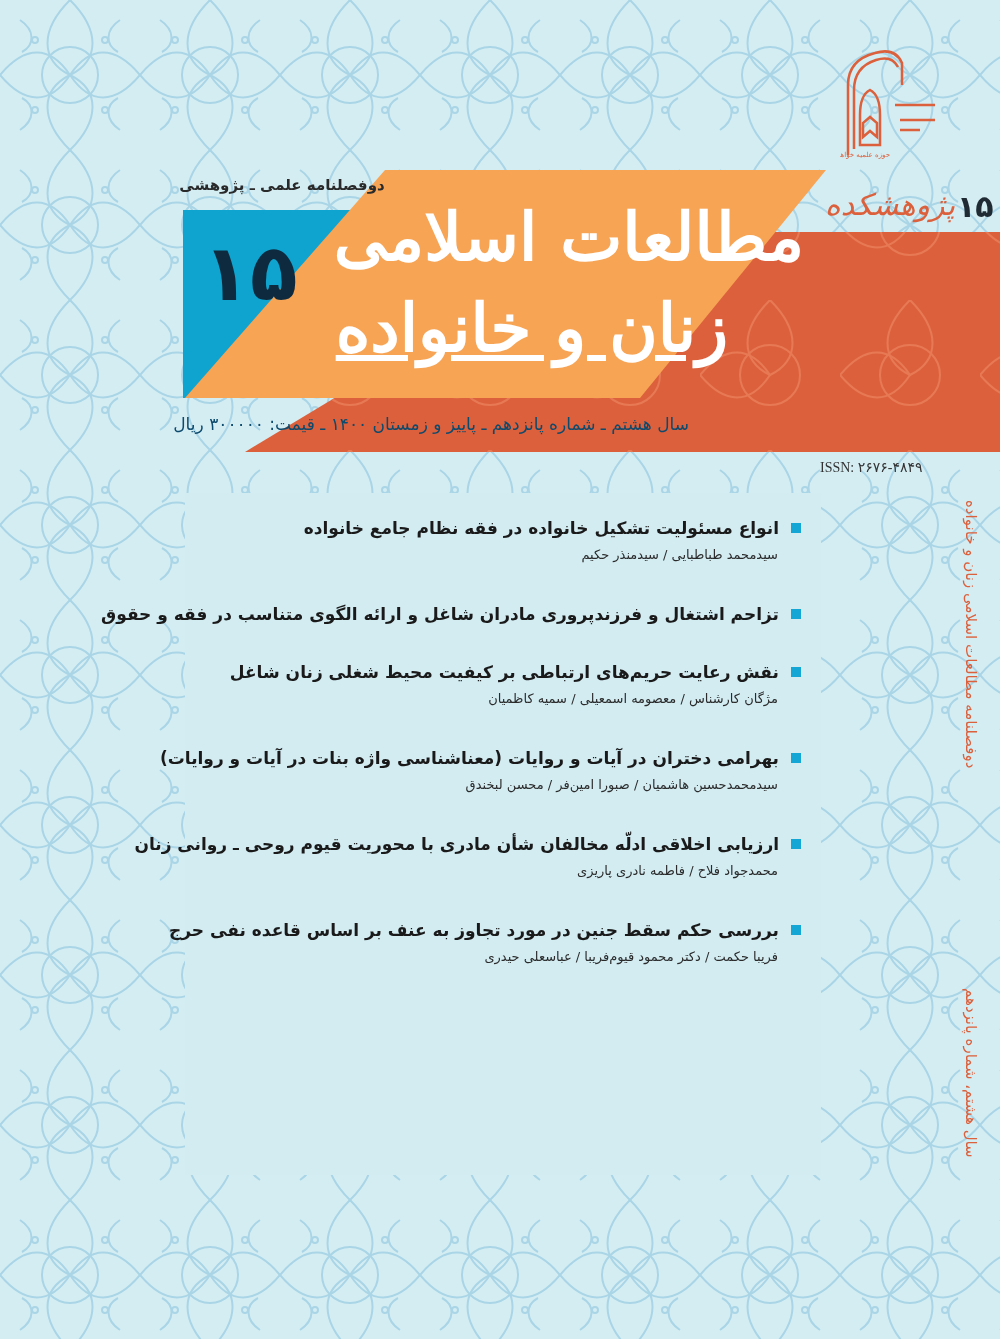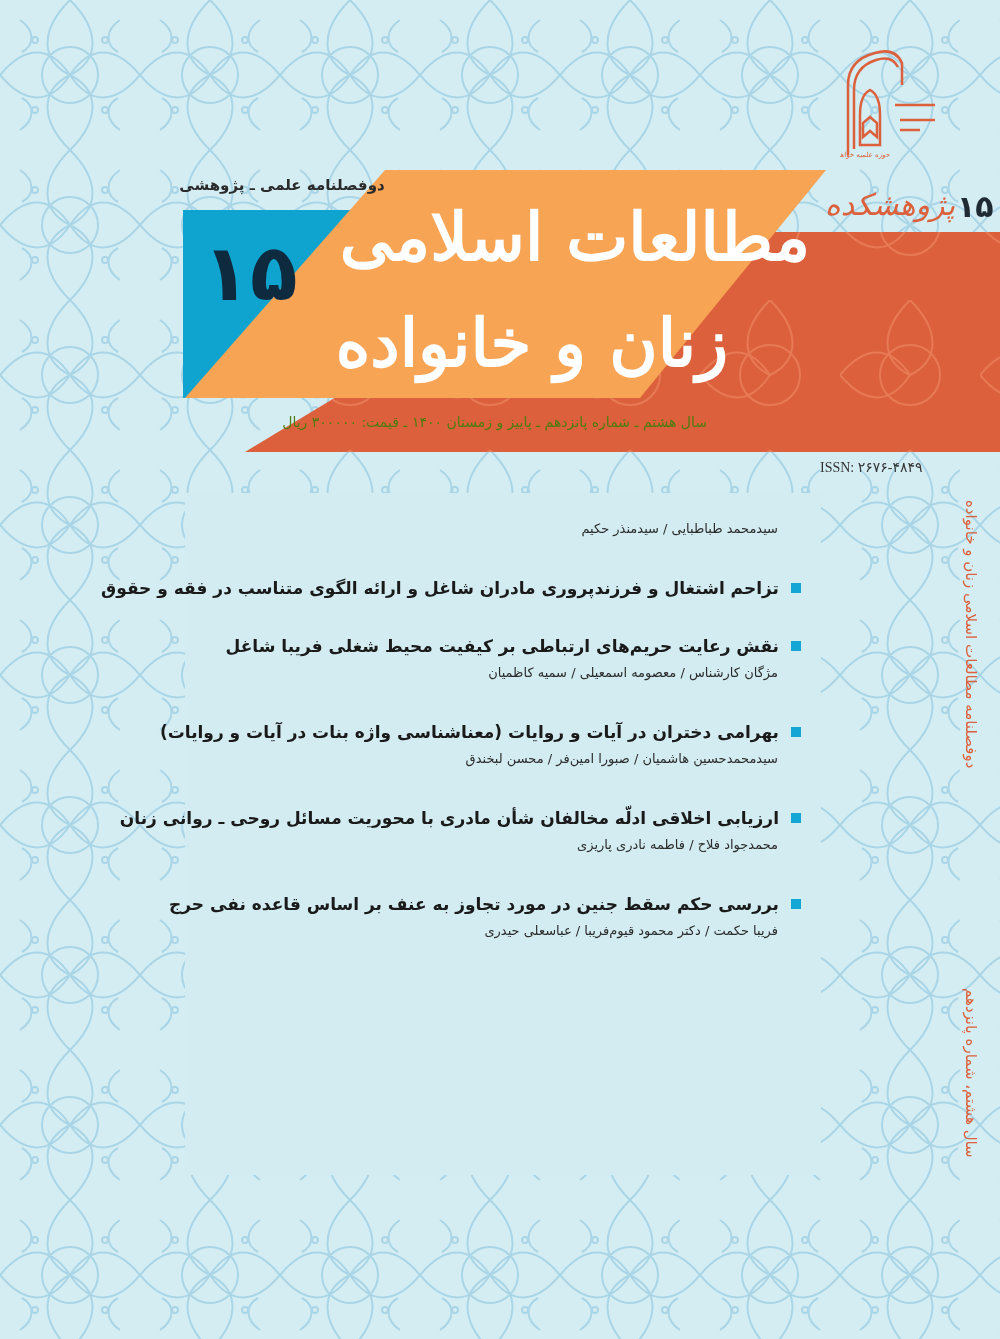--- a/index.html
+++ b/index.html
@@ -19,25 +19,25 @@
     color:#0e2a3e; z-index:5; text-align:center; letter-spacing:-4px;
   }
   .kicker {
     position:absolute; left:172px; top:176px; width:220px;
     font-size:15px; font-weight:bold; color:#2a2a2a; direction:rtl; text-align:center; z-index:5;
   }
   .title {
     position:absolute; z-index:6; color:#ffffff; direction:rtl;
     font-family:"DejaVu Serif", serif; font-weight:bold; white-space:nowrap;
   }
-  #title-line1 { right:190px; top:192px; font-size:66px; line-height:90px; }
-  #title-line2 { right:272px; top:298px; font-size:66px; line-height:90px; }
+  #title-line1 { right:196px; top:192px; font-size:66px; line-height:90px; }
+  #title-line2 { right:272px; top:283px; font-size:66px; line-height:90px;text-decoration:underline; }
   .issue-line {
-    position:absolute; right:293px; top:414px; z-index:6;
-    color:#4d7c0f; font-size:14px; direction:rtl; white-space:nowrap;
+    position:absolute; right:311px; top:414px; z-index:6;
+    color:#0c4a6e; font-size:17px; direction:rtl; white-space:nowrap;
   }
   .issn {
     position:absolute; left:820px; top:459px; z-index:6;
     font-family:"Liberation Serif", serif; font-size:14px; color:#333; white-space:nowrap;
   }
   .logo { position:absolute; left:840px; top:45px; width:100px; height:120px; z-index:5; }
   .pj-mark { position:absolute; left:825px; top:184px; width:130px; height:42px; z-index:5;
     color:#dc603b; font-family:"DejaVu Serif", serif; font-size:30px; font-style:italic; font-weight:normal; direction:rtl; text-align:center; line-height:42px; }
   .small-issue { position:absolute; left:957px; top:189px; z-index:5; font-weight:bold; font-size:30px; color:#1f2a33; }
   .panel {
@@ -124,46 +124,50 @@
   </g>
   <text x="50" y="112" font-size="7" fill="#dc603b" font-family="DejaVu Sans, sans-serif" direction="rtl">حوزه علمیه خواهران قم</text>
 </svg>
 
 <div class="pj-mark">پژوهشکده</div>
 <div class="small-issue">۱۵</div>
 
 <div class="panel">
   <div class="articles">
     <div class="article">
+      <div class="article-title">
+          <span class="bullet"></span>
+          <span>انواع مسئولیت تشکیل خانواده در فقه نظام جامع خانواده</span>
+        </div>
       <div class="article-authors">سیدمحمد طباطبایی / سیدمنذر حکیم</div>
     </div>
     <div class="article">
       <div class="article-title">
           <span class="bullet"></span>
           <span>تزاحم اشتغال و فرزندپروری مادران شاغل و ارائه الگوی متناسب در فقه و حقوق</span>
         </div>
     </div>
     <div class="article">
       <div class="article-title">
           <span class="bullet"></span>
-          <span>نقش رعایت حریم‌های ارتباطی بر کیفیت محیط شغلی فریبا شاغل</span>
+          <span>نقش رعایت حریم‌های ارتباطی بر کیفیت محیط شغلی زنان شاغل</span>
         </div>
       <div class="article-authors">مژگان کارشناس / معصومه اسمعیلی / سمیه کاظمیان</div>
     </div>
     <div class="article">
       <div class="article-title">
           <span class="bullet"></span>
           <span>بهرامی دختران در آیات و روایات (معناشناسی واژه بنات در آیات و روایات)</span>
         </div>
       <div class="article-authors">سیدمحمدحسین هاشمیان / صبورا امین‌فر / محسن لبخندق</div>
     </div>
     <div class="article">
       <div class="article-title">
           <span class="bullet"></span>
-          <span>ارزیابی اخلاقی ادلّه مخالفان شأن مادری با محوریت مسائل روحی ـ روانی زنان</span>
+          <span>ارزیابی اخلاقی ادلّه مخالفان شأن مادری با محوریت قیوم روحی ـ روانی زنان</span>
         </div>
       <div class="article-authors">محمدجواد فلاح / فاطمه نادری پاریزی</div>
     </div>
     <div class="article">
       <div class="article-title">
           <span class="bullet"></span>
           <span>بررسی حکم سقط جنین در مورد تجاوز به عنف بر اساس قاعده نفی حرج</span>
         </div>
       <div class="article-authors">فریبا حکمت / دکتر محمود قیوم‌فریبا / عباسعلی حیدری</div>
     </div>

